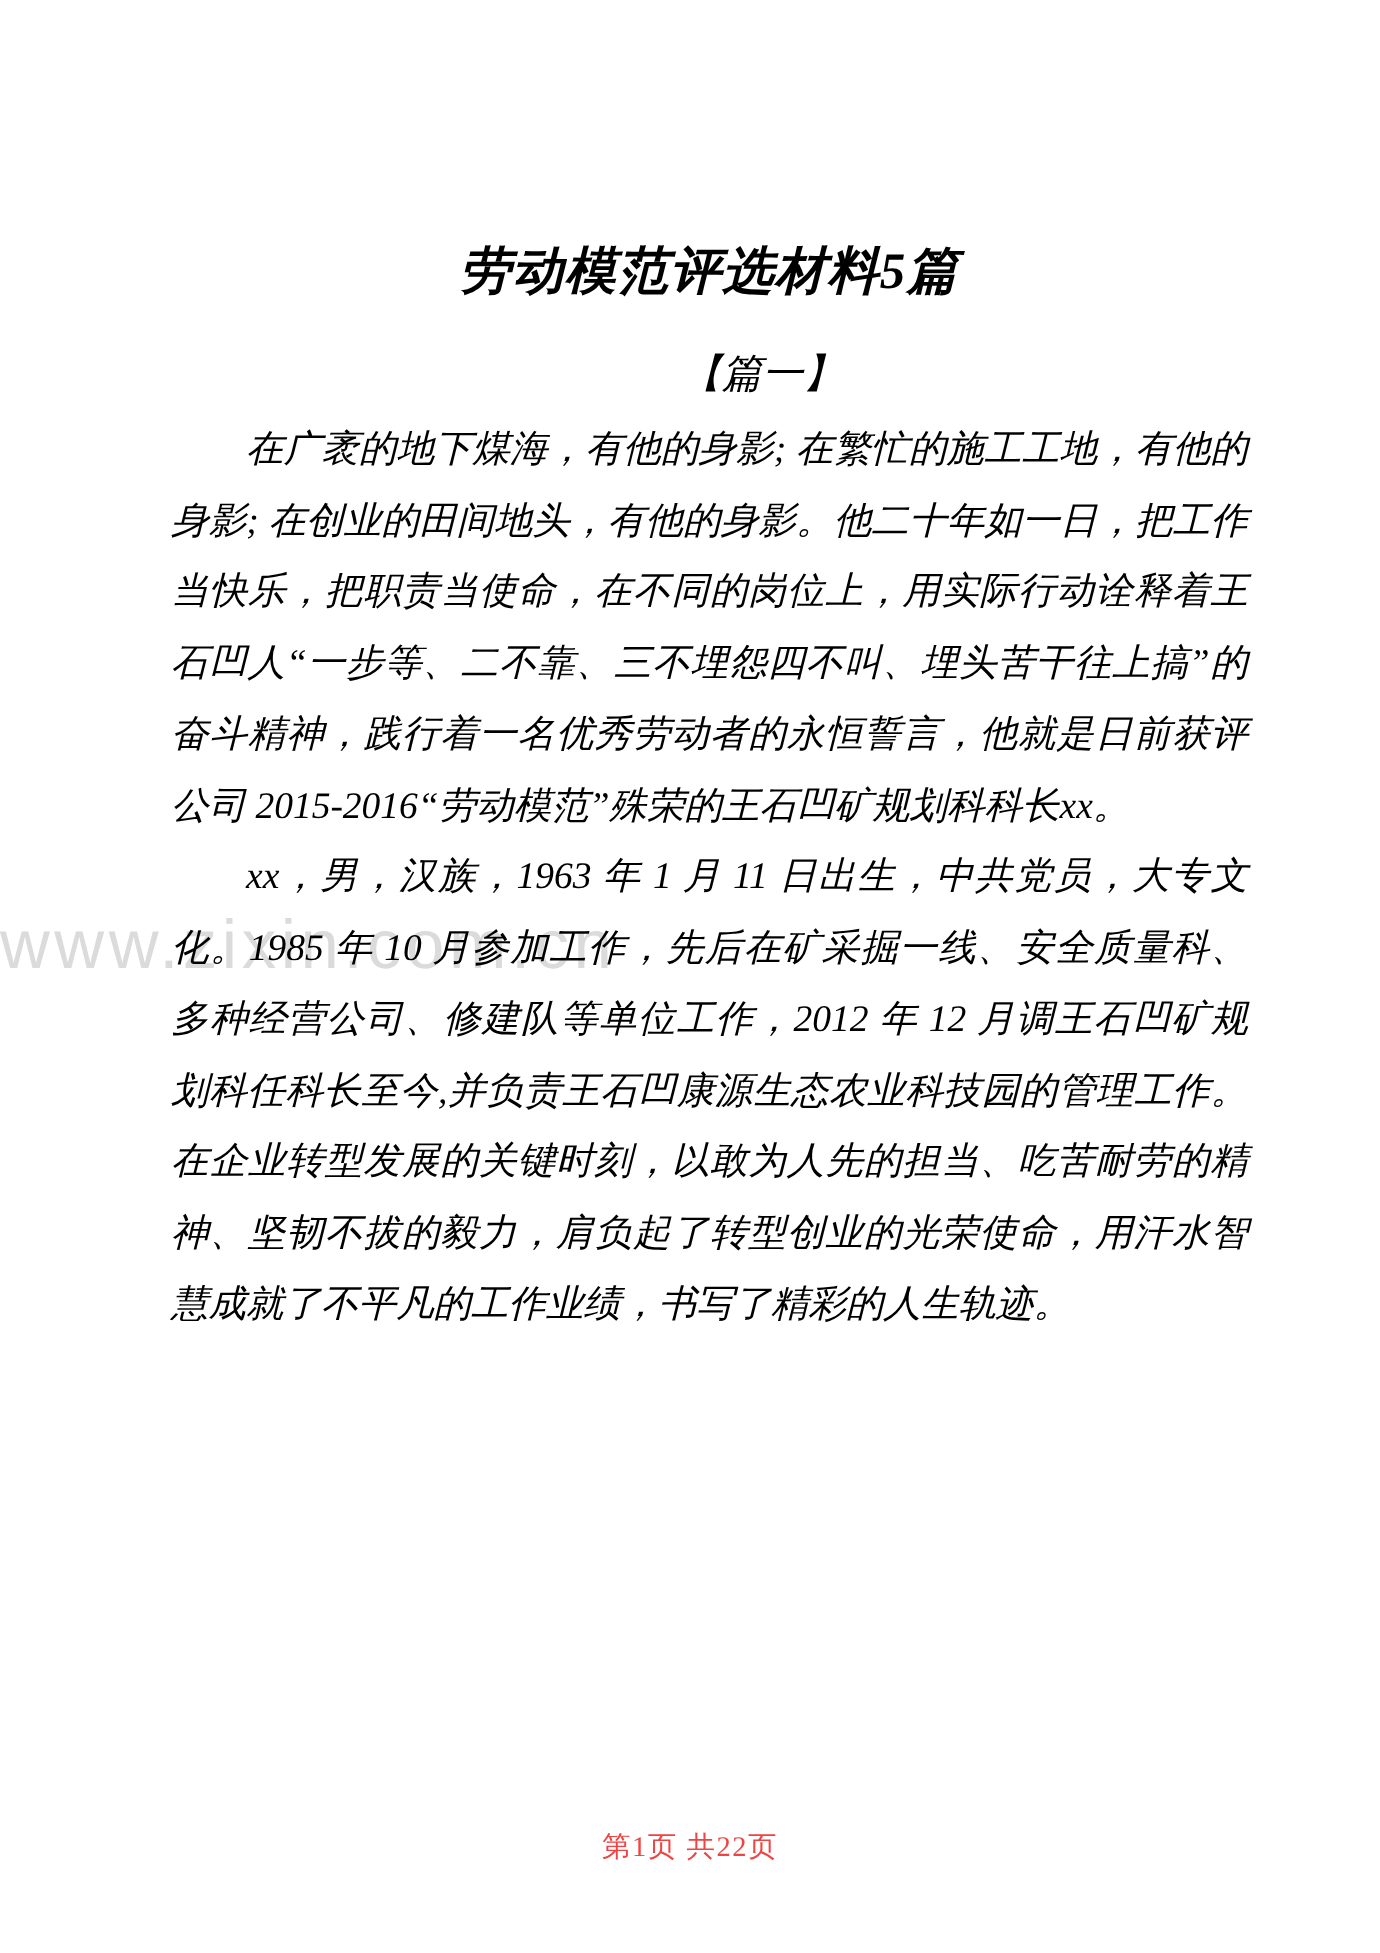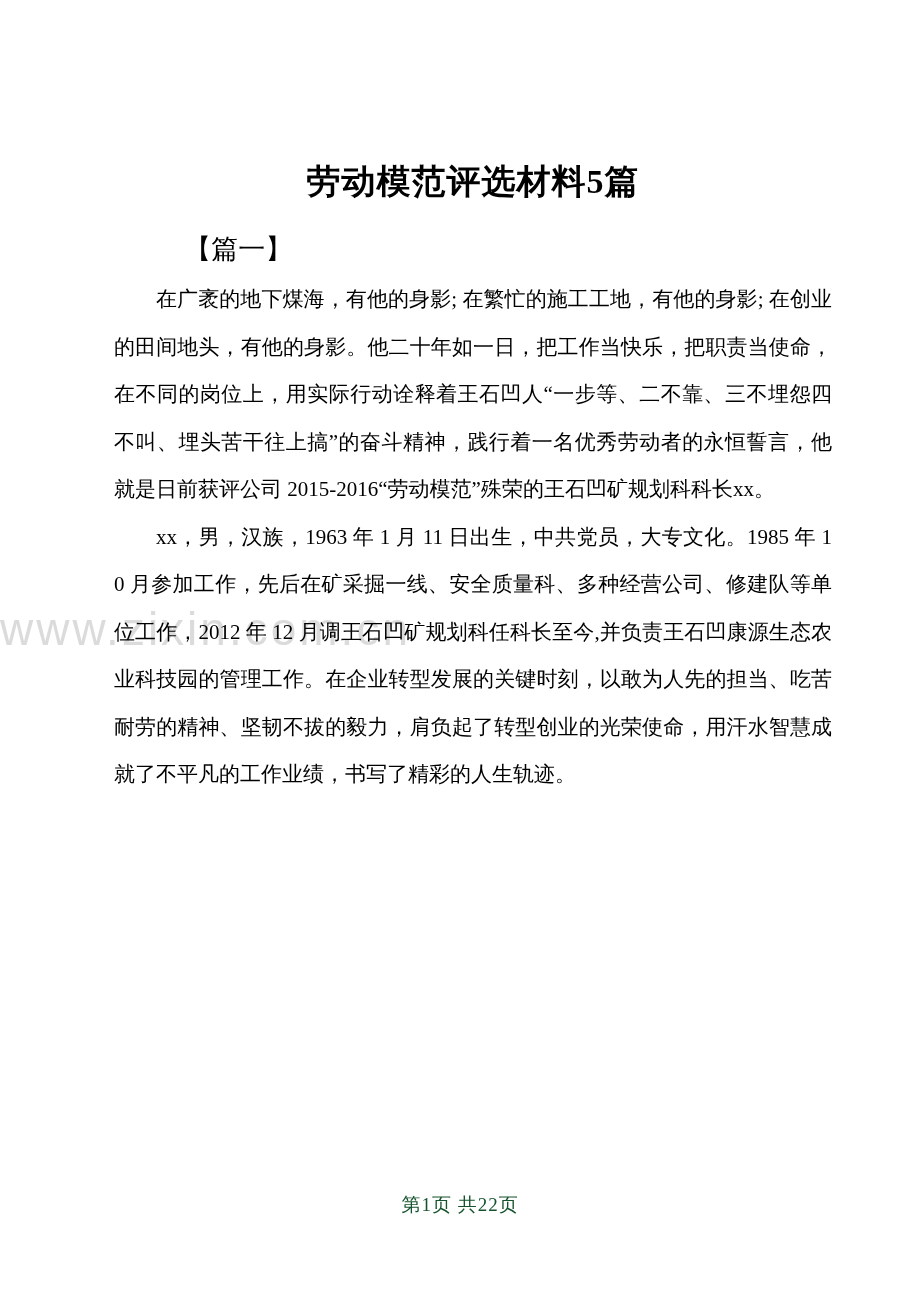--- a/index.html
+++ b/index.html
@@ -13,38 +13,40 @@
     height: 1302px;
     background: #ffffff;
     color: #000000;
     font-family: "Liberation Serif", "DejaVu Serif", serif;
     overflow: hidden;
   }
   .content {
     position: relative;
     z-index: 2;
     padding: 160px 88px 0 114px;
+    font-style: italic;
   }
   .title {
     margin: 0 0 22px 0;
     text-align: center;
     font-size: 34px;
     font-weight: bold;
     letter-spacing: 1px;
     line-height: 44px;
   }
   .section-marker {
     font-size: 27px;
     line-height: 46px;
     text-indent: 2.6em;
     margin: 0 0 4px 0;
+    text-align: center;
   }
   .para {
     margin: 0;
-    font-size: 21px;
+    font-size: 25px;
     line-height: 47.5px;
     text-align: justify;
     text-indent: 2em;
     word-break: break-all;
   }
   .watermark {
     position: absolute;
     z-index: 1;
     top: 602px;
     left: 0;
@@ -52,26 +54,26 @@
     font-size: 46px;
     letter-spacing: 3px;
     color: rgba(176, 176, 176, 0.45);
     font-family: "Liberation Sans", "DejaVu Sans", sans-serif;
     pointer-events: none;
     user-select: none;
   }
   .footer {
     position: absolute;
     z-index: 2;
-    bottom: 84px;
+    bottom: 58px;
     left: 0;
     right: 0;
     text-align: center;
     font-size: 19px;
-    color: #14532d;
+    color: #ef4444;
     letter-spacing: 1px;
   }
 </style>
 </head>
 <body>
 
 <div class="page">
 
   <div class="watermark">www.zixin.com.cn</div>
 

